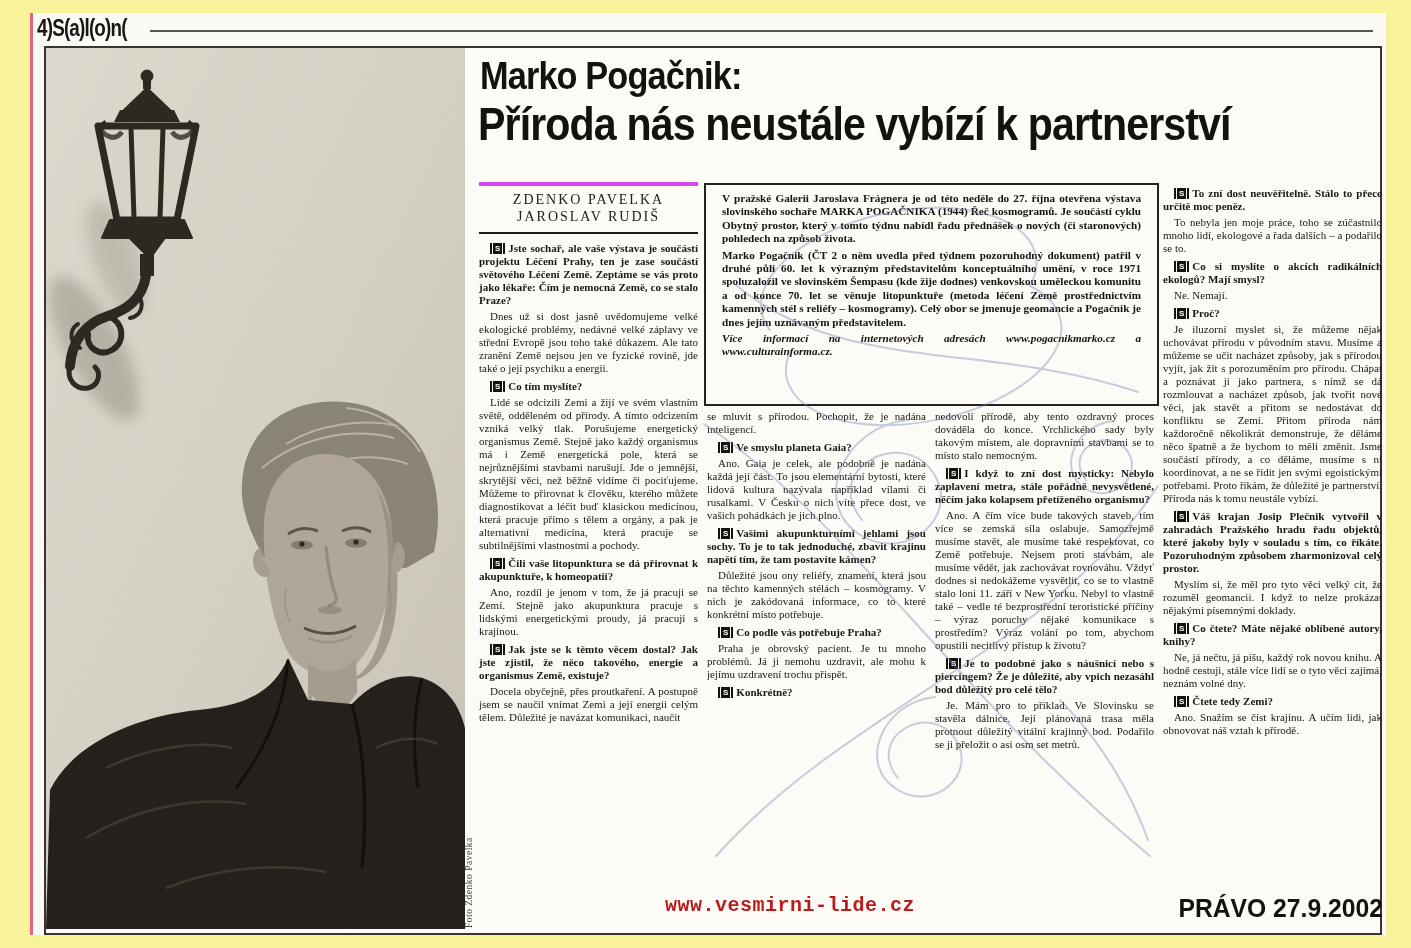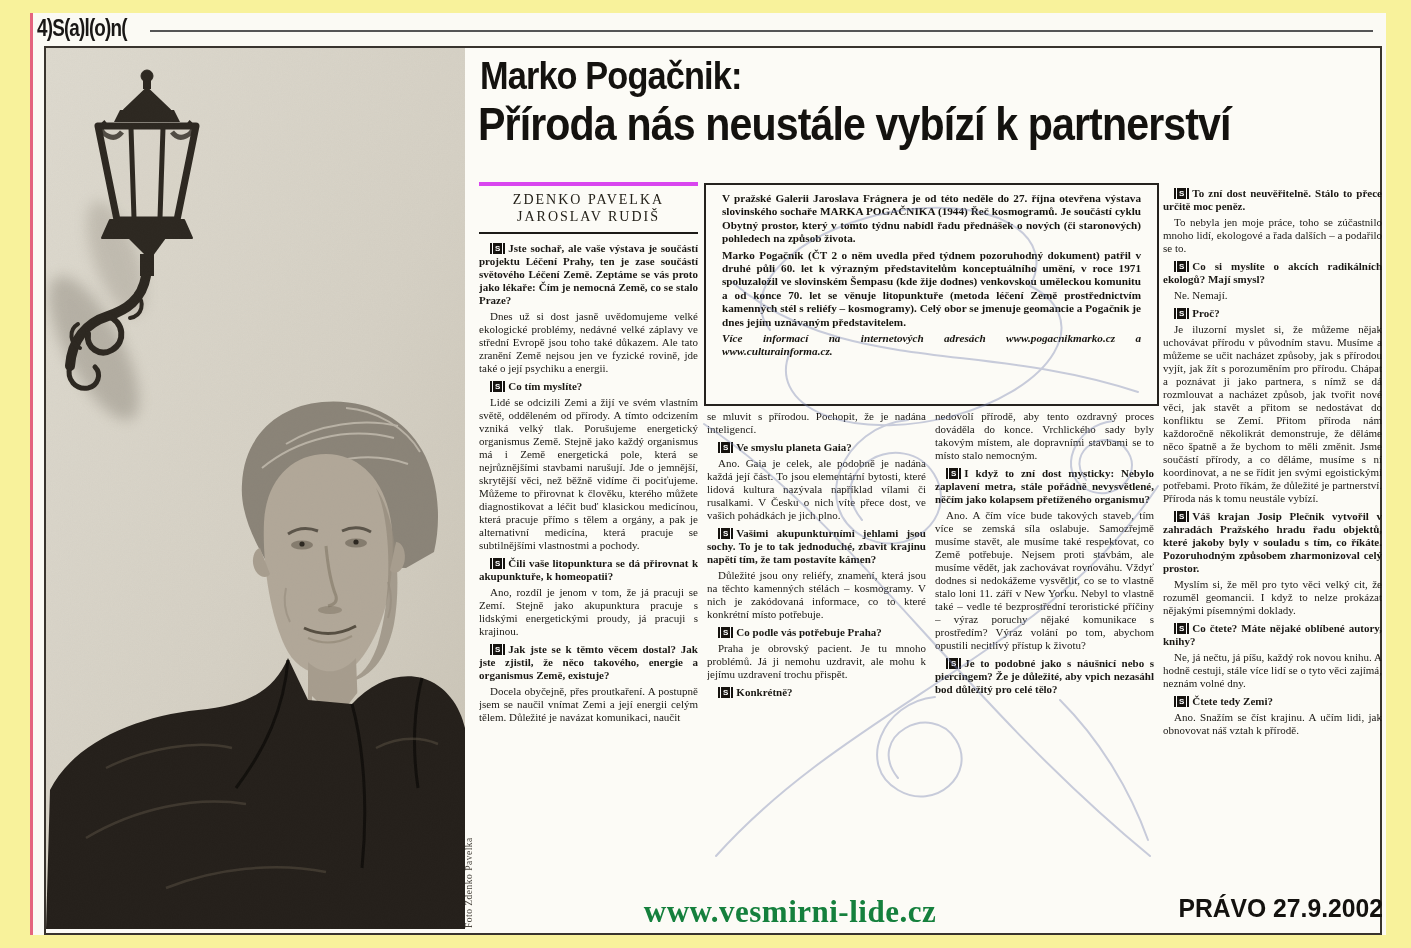--- a/index.html
+++ b/index.html
@@ -82,22 +82,22 @@
     border:2px solid #25221e;box-sizing:border-box;
     padding:7px 16px;overflow:hidden;
     font-size:11.2px;line-height:13.4px;font-weight:700;text-align:justify;
     color:#16140f;background:rgba(252,251,246,.6);
   }
   .lede-box p{margin:0 0 3px;}
   .lede-box p.urls{font-style:italic;}
   .doodles{position:absolute;left:0;top:0;width:1411px;height:948px;pointer-events:none;}
   .footer-url{
     position:absolute;left:575px;top:894px;width:430px;text-align:center;
-    font-family:Liberation Serif, serif;
-    font-weight:700;font-size:31px;letter-spacing:.5px;color:#15803d;
+    font-family:Liberation Mono, monospace;
+    font-weight:700;font-size:20px;letter-spacing:.5px;color:#b91c1c;
   }
   .source-credit{
     position:absolute;left:1135px;top:893px;width:248px;text-align:right;
     font-family:"Liberation Sans","DejaVu Sans",sans-serif;
     font-weight:700;font-size:26px;color:#14120f;
     transform:scaleX(.95);transform-origin:right top;white-space:nowrap;
   }
 </style>
 </head>
 <body>
@@ -238,20 +238,21 @@
       <p class="a">Důležité jsou ony reliéfy, znamení, která jsou na těchto kamenných stélách – kosmogramy. V nich je zakódovaná informace, co to které konkrétní místo potřebuje.</p>
       <p class="q"><span class="qicon">S</span>Co podle vás potřebuje Praha?</p>
       <p class="a">Praha je obrovský pacient. Je tu mnoho problémů. Já ji nemohu uzdravit, ale mohu k jejímu uzdravení trochu přispět.</p>
       <p class="q"><span class="qicon">S</span>Konkrétně?</p>
     </div>
   <div class="col col-3">
       <p class="a cont">nedovolí přírodě, aby tento ozdravný proces dováděla do konce. Vrchlického sady byly takovým místem, ale dopravními stavbami se to místo stalo nemocným.</p>
       <p class="q"><span class="qicon">S</span>I když to zní dost mysticky: Nebylo zaplavení metra, stále pořádně nevysvětlené, něčím jako kolapsem přetíženého organismu?</p>
       <p class="a">Ano. A čím více bude takových staveb, tím více se zemská síla oslabuje. Samozřejmě musíme stavět, ale musíme také respektovat, co Země potřebuje. Nejsem proti stavbám, ale musíme vědět, jak zachovávat rovnováhu. Vždyť dodnes si nedokážeme vysvětlit, co se to vlastně stalo loni 11. září v New Yorku. Nebyl to vlastně také – vedle té bezprostřední teroristické příčiny – výraz poruchy nějaké komunikace s prostředím? Výraz volání po tom, abychom opustili necitlivý přístup k životu?</p>
       <p class="q"><span class="qicon">S</span>Je to podobné jako s náušnicí nebo s piercingem? Že je důležité, aby vpich nezasáhl bod důležitý pro celé tělo?</p>
+      <p class="a">Je. Mám pro to příklad. Ve Slovinsku se stavěla dálnice. Její plánovaná trasa měla protnout důležitý vitální krajinný bod. Podařilo se ji přeložit o asi osm set metrů.</p>
     </div>
   <div class="col col-4">
       <p class="q"><span class="qicon">S</span>To zní dost neuvěřitelně. Stálo to přece určitě moc peněz.</p>
       <p class="a">To nebyla jen moje práce, toho se zúčastnilo mnoho lidí, ekologové a řada dalších – a podařilo se to.</p>
       <p class="q"><span class="qicon">S</span>Co si myslíte o akcích radikálních ekologů? Mají smysl?</p>
       <p class="a">Ne. Nemají.</p>
       <p class="q"><span class="qicon">S</span>Proč?</p>
       <p class="a">Je iluzorní myslet si, že můžeme nějak uchovávat přírodu v původním stavu. Musíme a můžeme se učit nacházet způsoby, jak s přírodou vyjít, jak žít s porozuměním pro přírodu. Chápat a poznávat ji jako partnera, s nímž se dá rozmlouvat a nacházet způsob, jak tvořit nové věci, jak stavět a přitom se nedostávat do konfliktu se Zemí. Přitom příroda nám každoročně několikrát demonstruje, že děláme něco špatně a že bychom to měli změnit. Jsme součástí přírody, a co děláme, musíme s ní koordinovat, a ne se řídit jen svými egoistickými potřebami. Proto říkám, že důležité je partnerství. Příroda nás k tomu neustále vybízí.</p>
       <p class="q"><span class="qicon">S</span>Váš krajan Josip Plečnik vytvořil v zahradách Pražského hradu řadu objektů, které jakoby byly v souladu s tím, co říkáte. Pozoruhodným způsobem zharmonizoval celý prostor.</p>
       <p class="a">Myslím si, že měl pro tyto věci velký cit, že rozuměl geomancii. I když to nelze prokázat nějakými písemnými doklady.</p>

